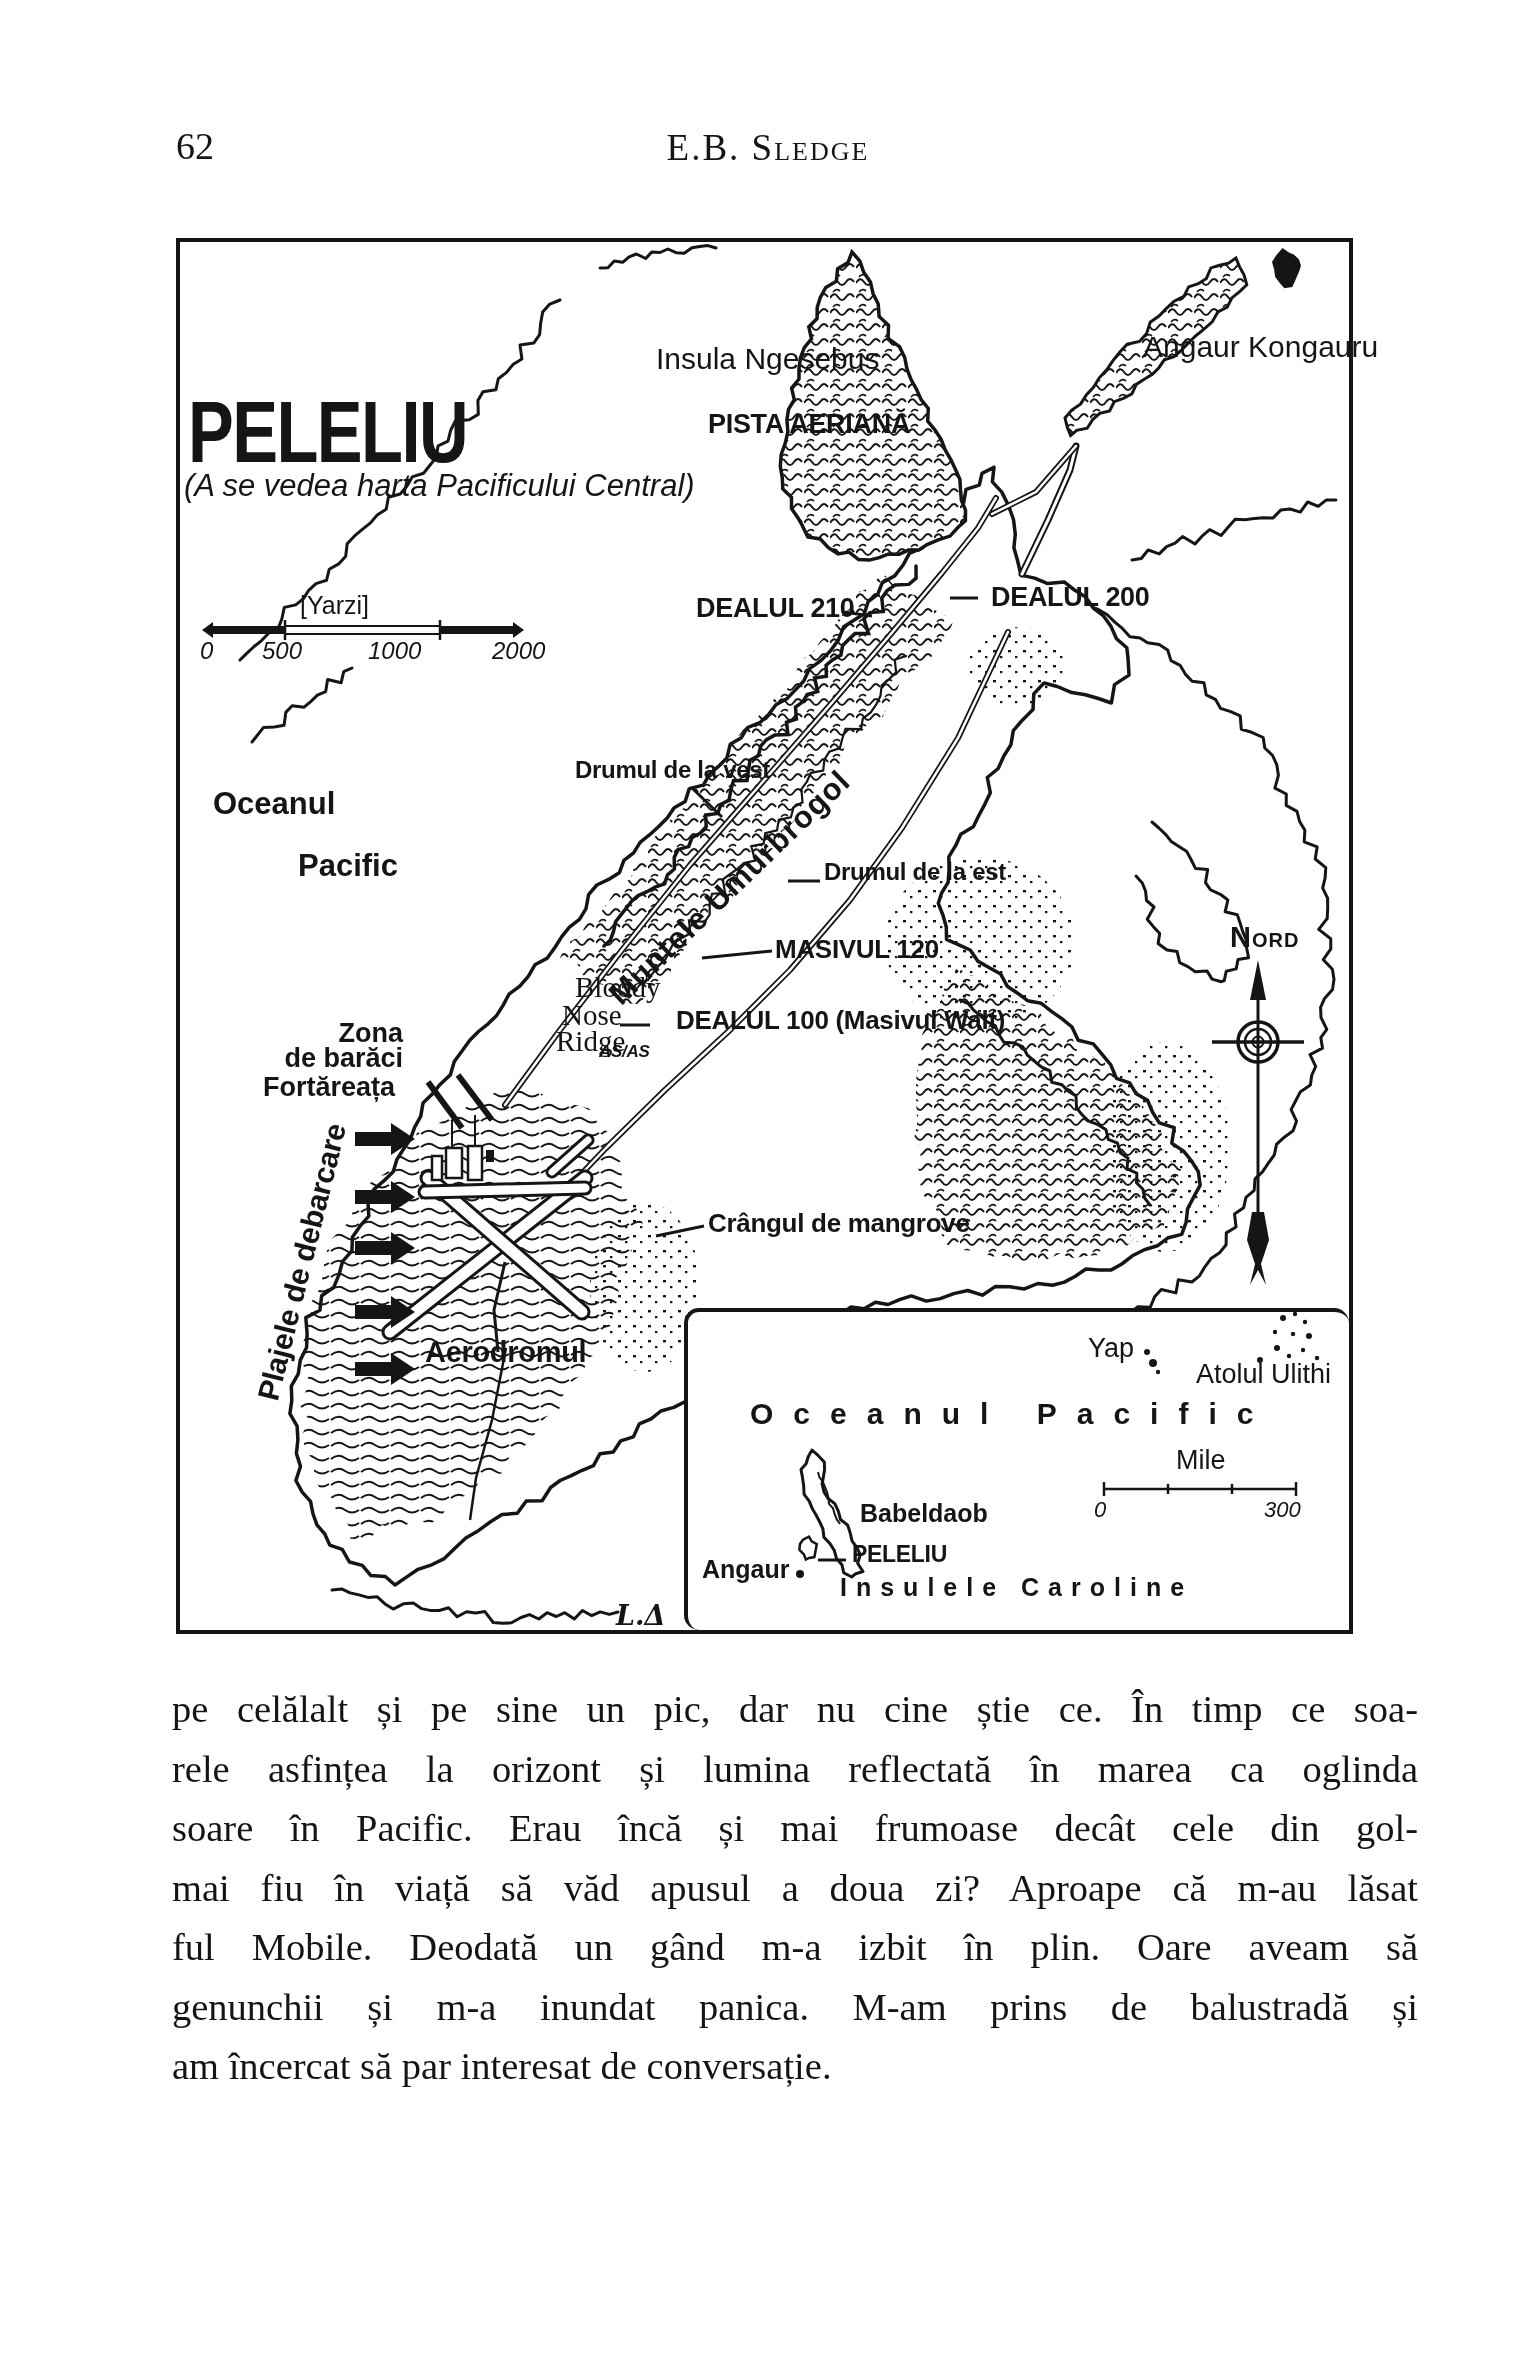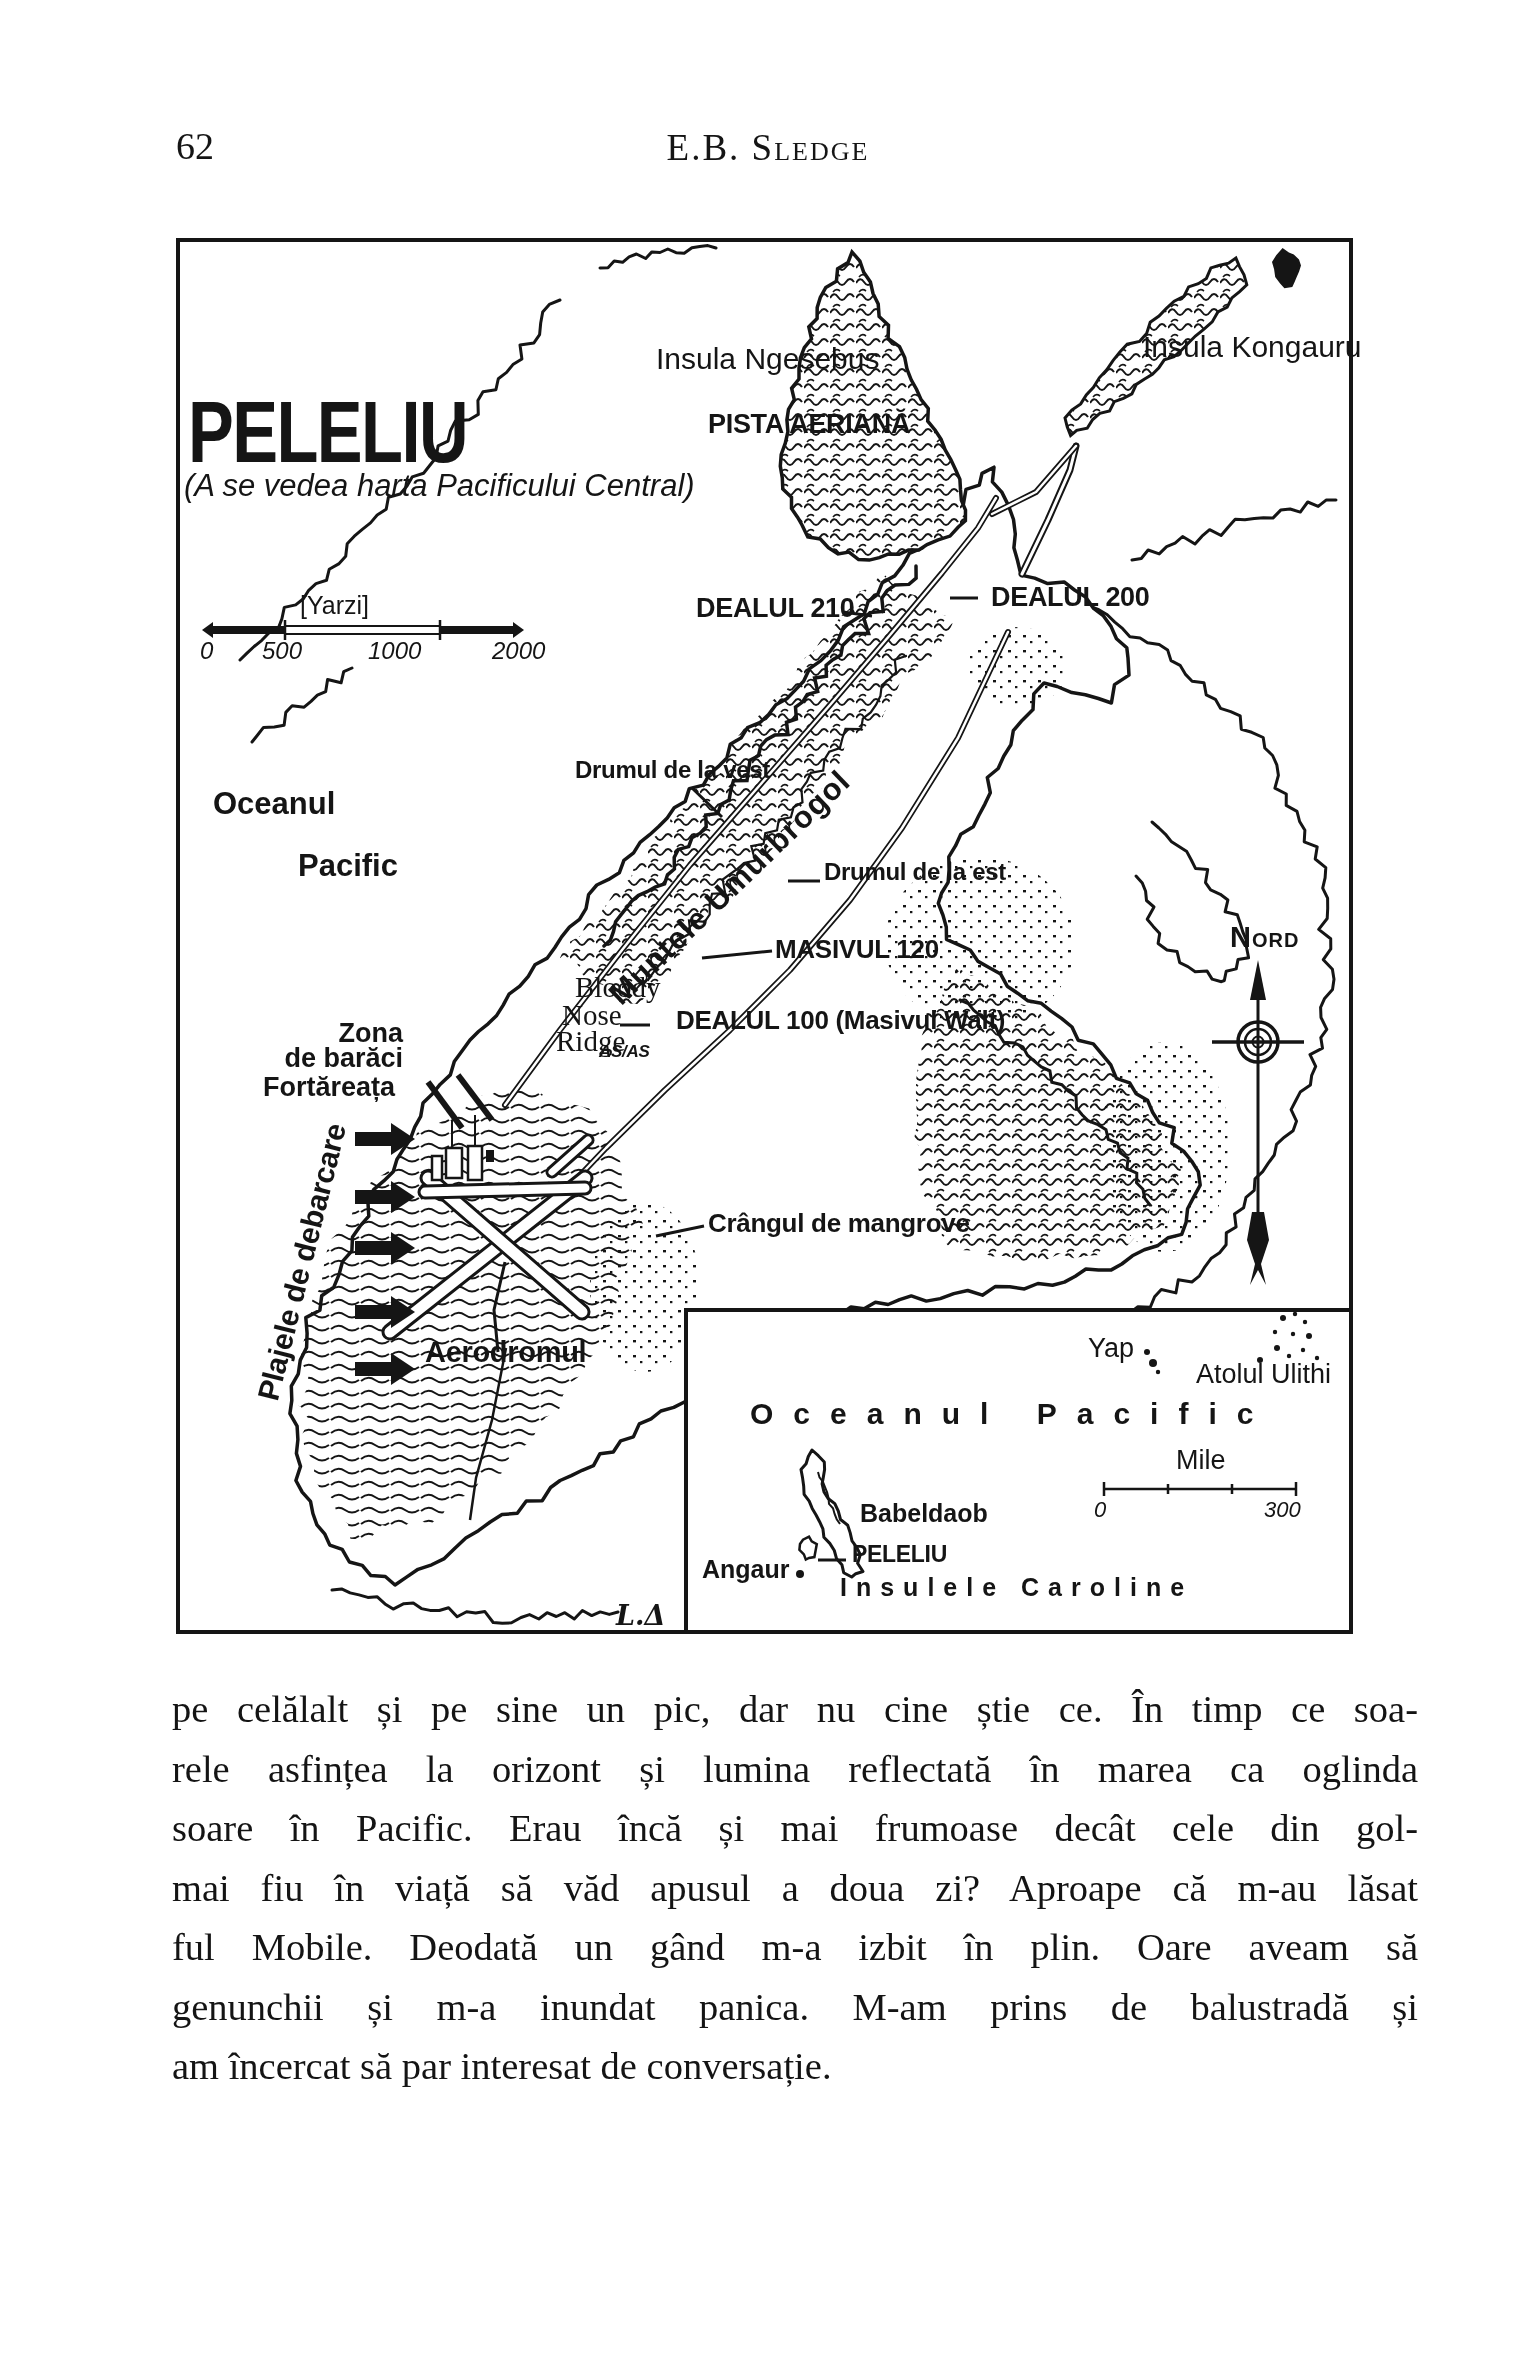--- a/index.html
+++ b/index.html
@@ -15,21 +15,21 @@
   .bd{font-weight:700;letter-spacing:-0.3px;}
   .sb{font-weight:600;}
   .ser{font-family:"Liberation Serif",serif;}
   .it{font-style:italic;}
   .sc{font-variant:small-caps;}
   .rgt{text-align:right;}
   .title{font-size:88px;font-weight:800;letter-spacing:-2px;transform:scaleX(.78);transform-origin:0 0;line-height:1;}
   .rot{transform:translate(-50%,-50%) rotate(-44deg);}
   .rot2{transform:translate(-50%,-50%) rotate(-76deg);}
   .inset{position:absolute;left:504px;top:1066px;width:665px;height:322px;box-sizing:border-box;
-         border-top:4px solid #151515;border-left:4px solid #151515;background:#fff;}
+         border-top:4px solid #151515;border-left:4px solid #151515;background:#fff;border-radius:15px;}
   #insetsvg{position:absolute;inset:0;width:100%;height:100%;}
   .sp1{letter-spacing:20px;font-weight:600;}
   .sp2{letter-spacing:9px;font-weight:600;}
   .sig{font-family:"DejaVu Serif",serif;font-style:italic;font-weight:700;font-size:27px;}
   .body-text{position:absolute;left:172px;top:1680px;width:1246px;font-family:"Liberation Serif",serif;
              font-size:38.5px;line-height:59.5px;color:#141414;}
   .body-text .jl{text-align:justify;text-align-last:justify;}
 </style>
 </head>
 <body>
@@ -142,21 +142,21 @@
           <polygon points="175,999 211,999 211,990 235,1006 211,1022 211,1013 175,1013" fill="#151515"></polygon>
           <polygon points="175,1063 211,1063 211,1054 235,1070 211,1086 211,1077 175,1077" fill="#151515"></polygon>
           <polygon points="175,1120 211,1120 211,1111 235,1127 211,1143 211,1134 175,1134" fill="#151515"></polygon>
         </g>
       </svg>
 
     <div class="lb title" style="left:8px;top:146px">PELELIU</div>
     <div class="lb it" style="left:4px;top:228px;font-size:31px">(A se vedea harta Pacificului Central)</div>
 
     <div class="lb" style="left:476px;top:101px;font-size:30px">Insula Ngesebus</div>
-    <div class="lb" style="left:963px;top:89px;font-size:30px">Insula Kongauru</div>
+    <div class="lb" style="left:963px;top:89px;font-size:30px">Angaur Kongauru</div>
     <div class="lb bd" style="left:528px;top:168px;font-size:27px">PISTA AERIANĂ</div>
 
     <div class="lb" style="left:120px;top:350px;font-size:25px">[Yarzi]</div>
     <div class="lb it" style="left:20px;top:396px;font-size:24px">0</div>
     <div class="lb it" style="left:82px;top:396px;font-size:24px">500</div>
     <div class="lb it" style="left:188px;top:396px;font-size:24px">1000</div>
     <div class="lb it" style="left:312px;top:396px;font-size:24px">2000</div>
 
     <div class="lb bd" style="left:516px;top:352px;font-size:27px">DEALUL 210</div>
     <div class="lb bd" style="left:811px;top:341px;font-size:27px">DEALUL 200</div>

